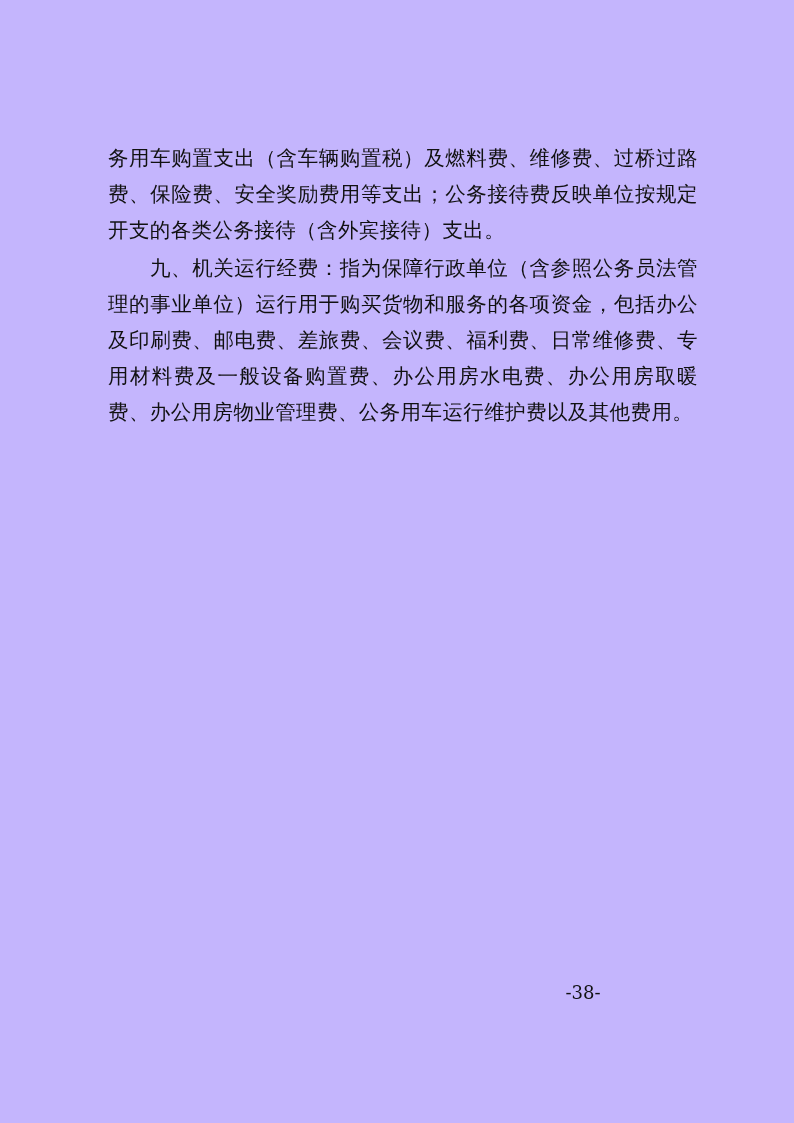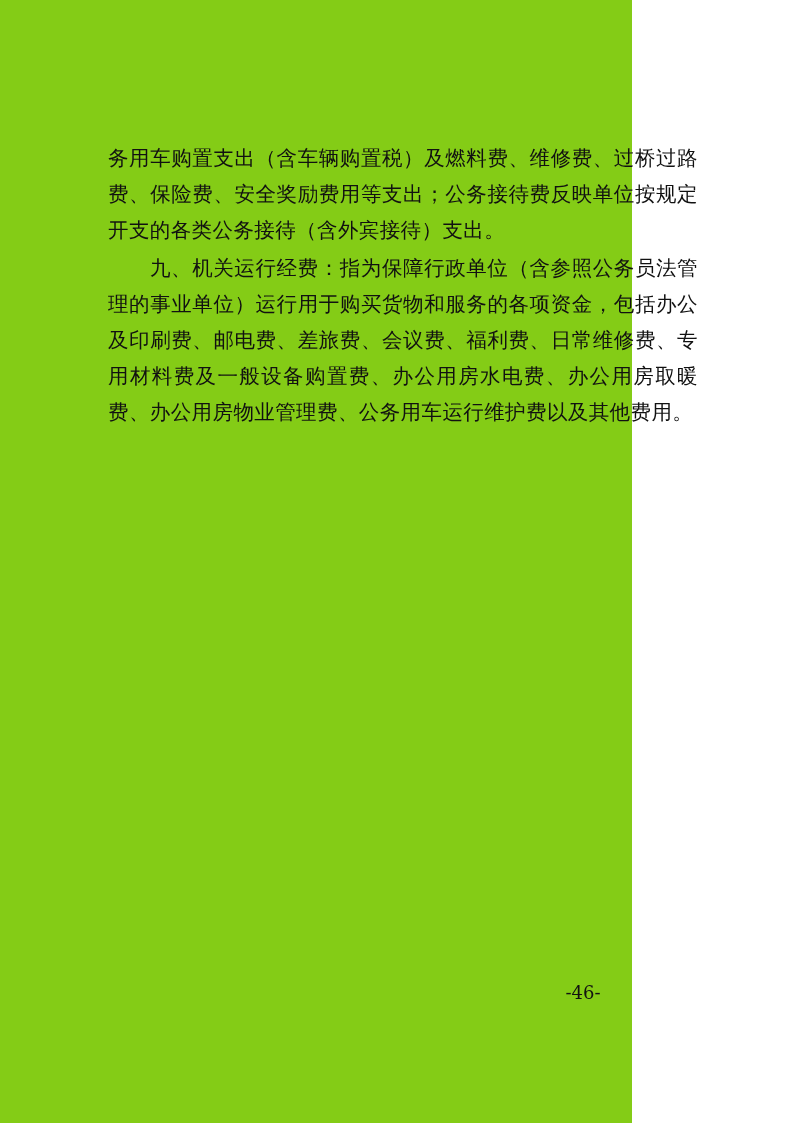--- a/index.html
+++ b/index.html
@@ -11,23 +11,23 @@
     width: 794px;
     height: 1123px;
     position: relative;
     font-family: "DejaVu Serif", "Liberation Serif", serif;
     color: #1a1a1a;
     overflow: hidden;
   }
   .page {
     position: absolute;
     left: 0; top: 0;
-    width: 632px;
+    width: 794px;
     height: 1123px;
-    background: #84cc16;
+    background: #c4b5fd;
   }
   .content {
     position: absolute;
     left: 108px;
     top: 140px;
     width: 590px;
   }
   .para {
     font-size: 20.5px;
     line-height: 36px;
@@ -73,16 +73,16 @@
       <span>务用车购置支出（含车辆购置税）及燃料费、维修费、过桥过路费、保险费、安全奖励费用等支出；公务接待费反映单位按规定开支的各类公务接待（含外宾接待）支出。</span>
     </p>
 
     <p class="para indent">
       <span class="bold-lead">九、机关运行经费：</span><span>指为保障行政单位（含参照公务员法管理的事业单位）运行用于购买货物和服务的各项资金，包括办公及印刷费、邮电费、差旅费、会议费、福利费、日常维修费、专用材料费及一般设备购置费、办公用房水电费、办公用房取暖费、办公用房物业管理费、公务用车运行维护费以及其他费用。</span>
     </p>
 
   </div>
 
   <div class="page-number">
-    <span class="pn-inner">-46-</span>
+    <span class="pn-inner">-38-</span>
   </div>
 
 </div>
 
 </body></html>

